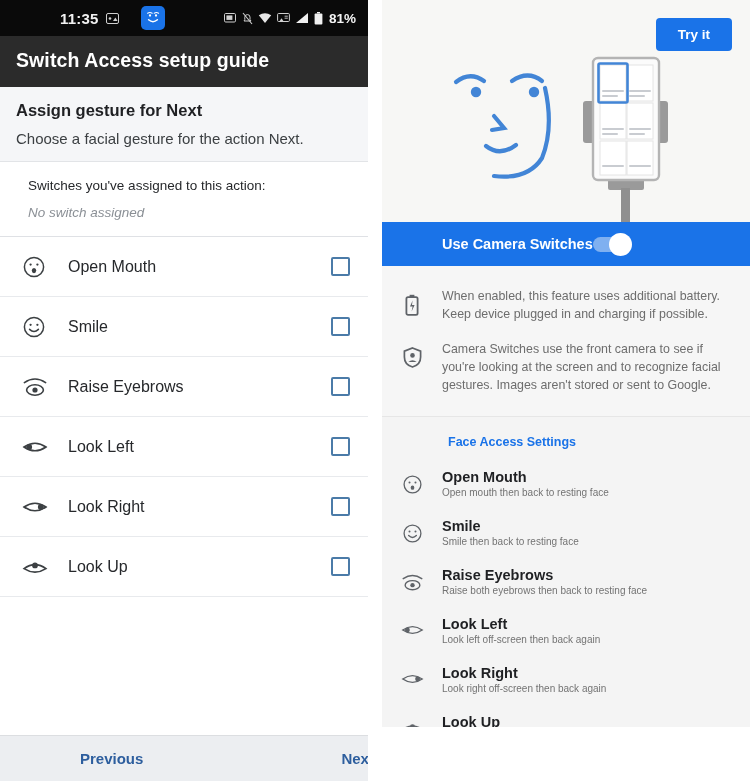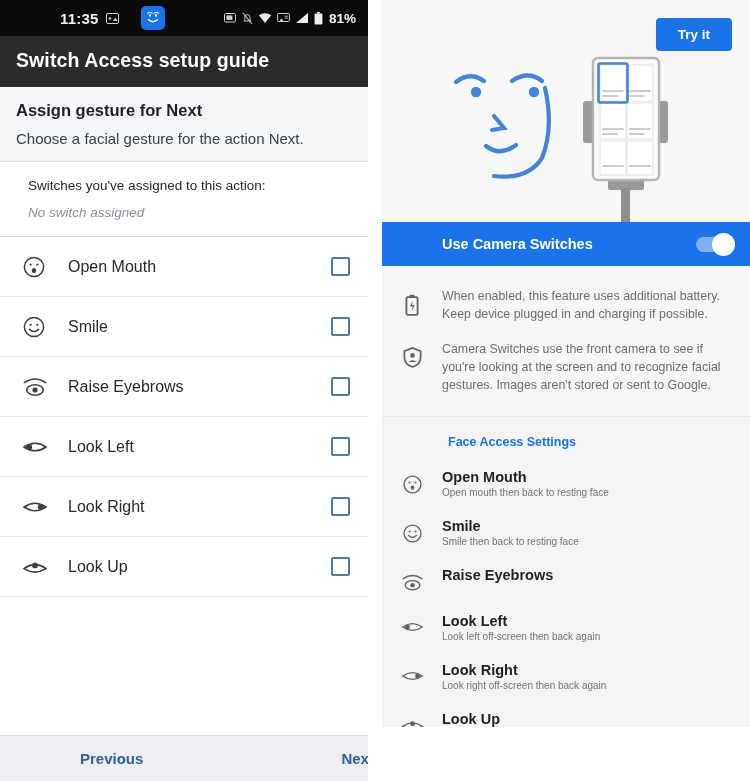--- a/index.html
+++ b/index.html
@@ -103,21 +103,21 @@
   .tryit {
     position: absolute; right: 18px; top: 18px;
     background: #1a73e8; color: #ffffff;
     font-size: 13.5px; font-weight: bold;
     padding: 9px 22px; border-radius: 4px;
   }
   .hero-art { position: absolute; left: 0; top: 0; }
 
   .toggle-bar {
     background: #1a73e8; height: 44px;
-    display: flex; align-items: center; justify-content: space-between;
+    display: flex; align-items: center; justify-content: flex-start;
     padding: 0 18px 0 60px;
     flex: 0 0 auto;
   }
   .toggle-label { color: #ffffff; font-size: 14.5px; font-weight: bold; }
   .switch {
     width: 36px; height: 15px; border-radius: 8px;
     background: #7fb0f0; position: relative; flex: 0 0 auto;
   }
   .switch .knob {
     position: absolute; right: -3px; top: -4px;
@@ -429,20 +429,21 @@
       <div class="s-row">
         <span class="s-ico">
           <svg width="23" height="21" viewBox="0 0 26 24">
               <path d="M2.4 7.6 Q13 0.4 23.6 7.6" stroke="#5f6368" stroke-width="1.6" fill="none" stroke-linecap="round"></path>
               <ellipse cx="13" cy="15" rx="8.4" ry="5.2" fill="none" stroke="#5f6368" stroke-width="1.6"></ellipse>
               <circle cx="13" cy="15" r="2.5" fill="#5f6368"></circle>
             </svg>
         </span>
         <span class="s-body">
           <span class="s-title" style="display:block">Raise Eyebrows</span>
+          <span class="s-desc" style="display:block">Raise both eyebrows then back to resting face</span>
         </span>
       </div>
 
       <div class="s-row">
         <span class="s-ico">
           <svg width="23" height="18" viewBox="0 0 26 20">
               <path d="M2 10 Q13 2.4 24 10 Q13 17.6 2 10 Z" fill="none" stroke="#5f6368" stroke-width="1.6"></path>
               <circle cx="7.2" cy="10" r="2.8" fill="#5f6368"></circle>
             </svg>
         </span>

